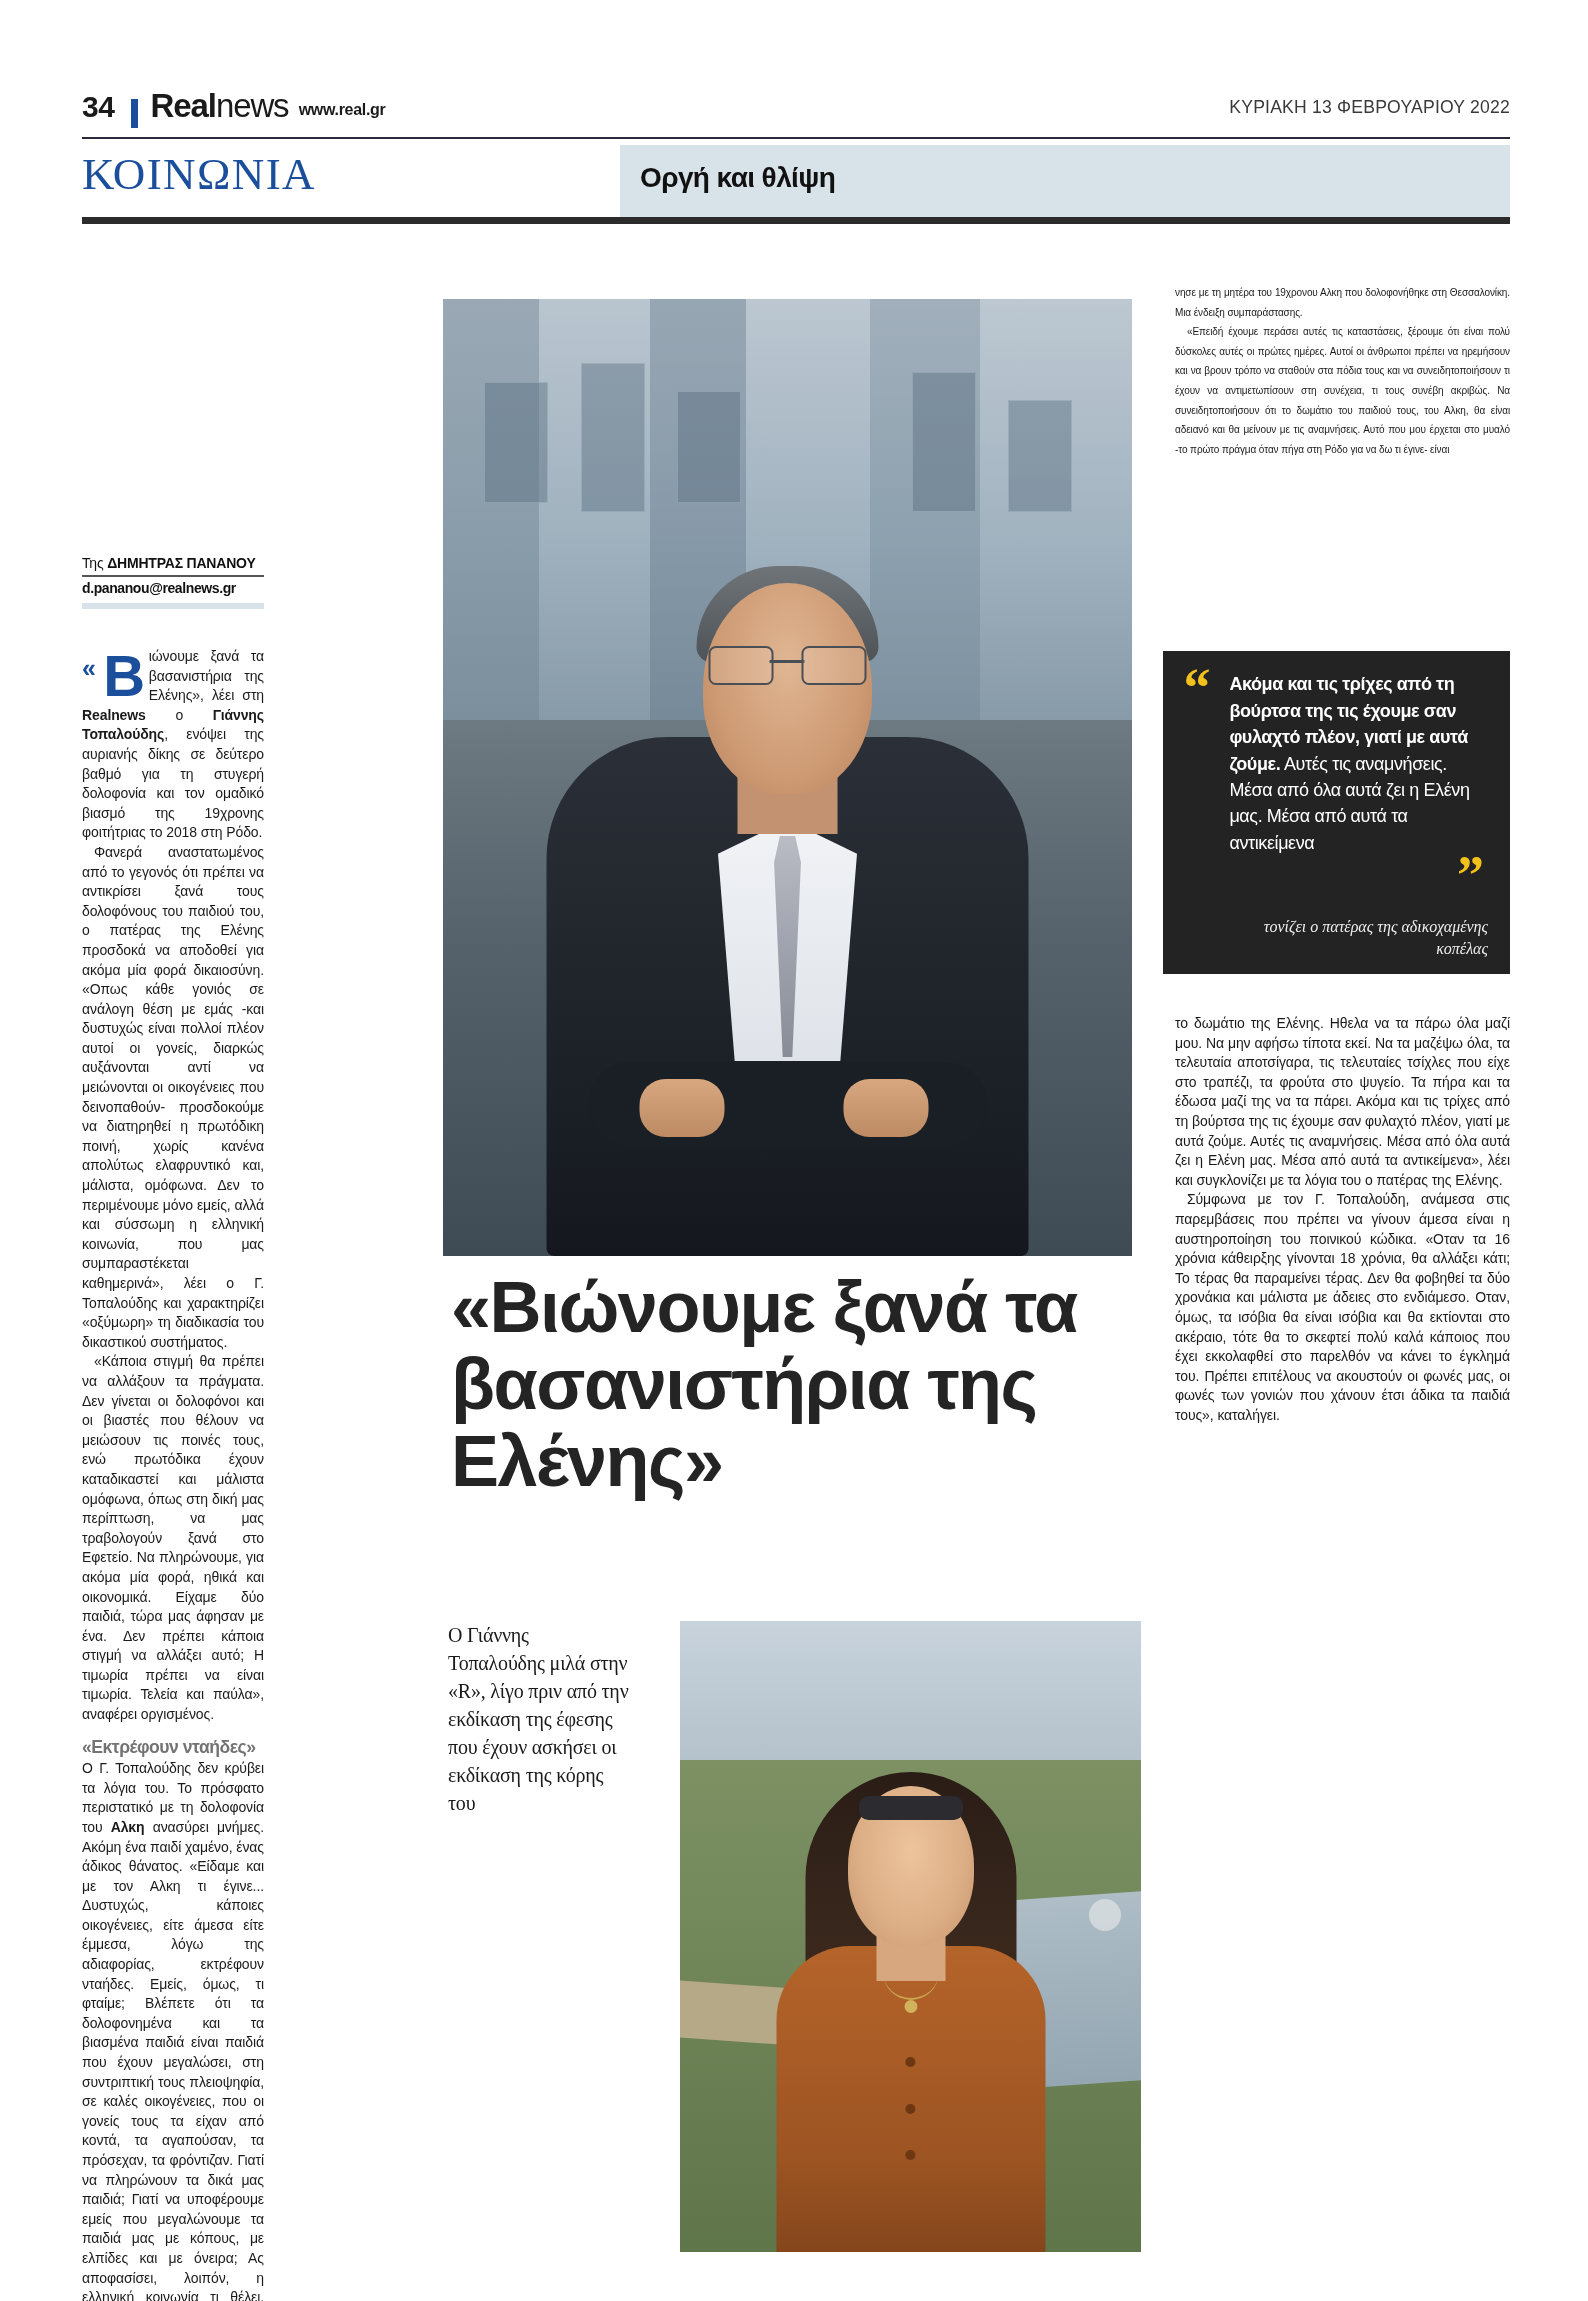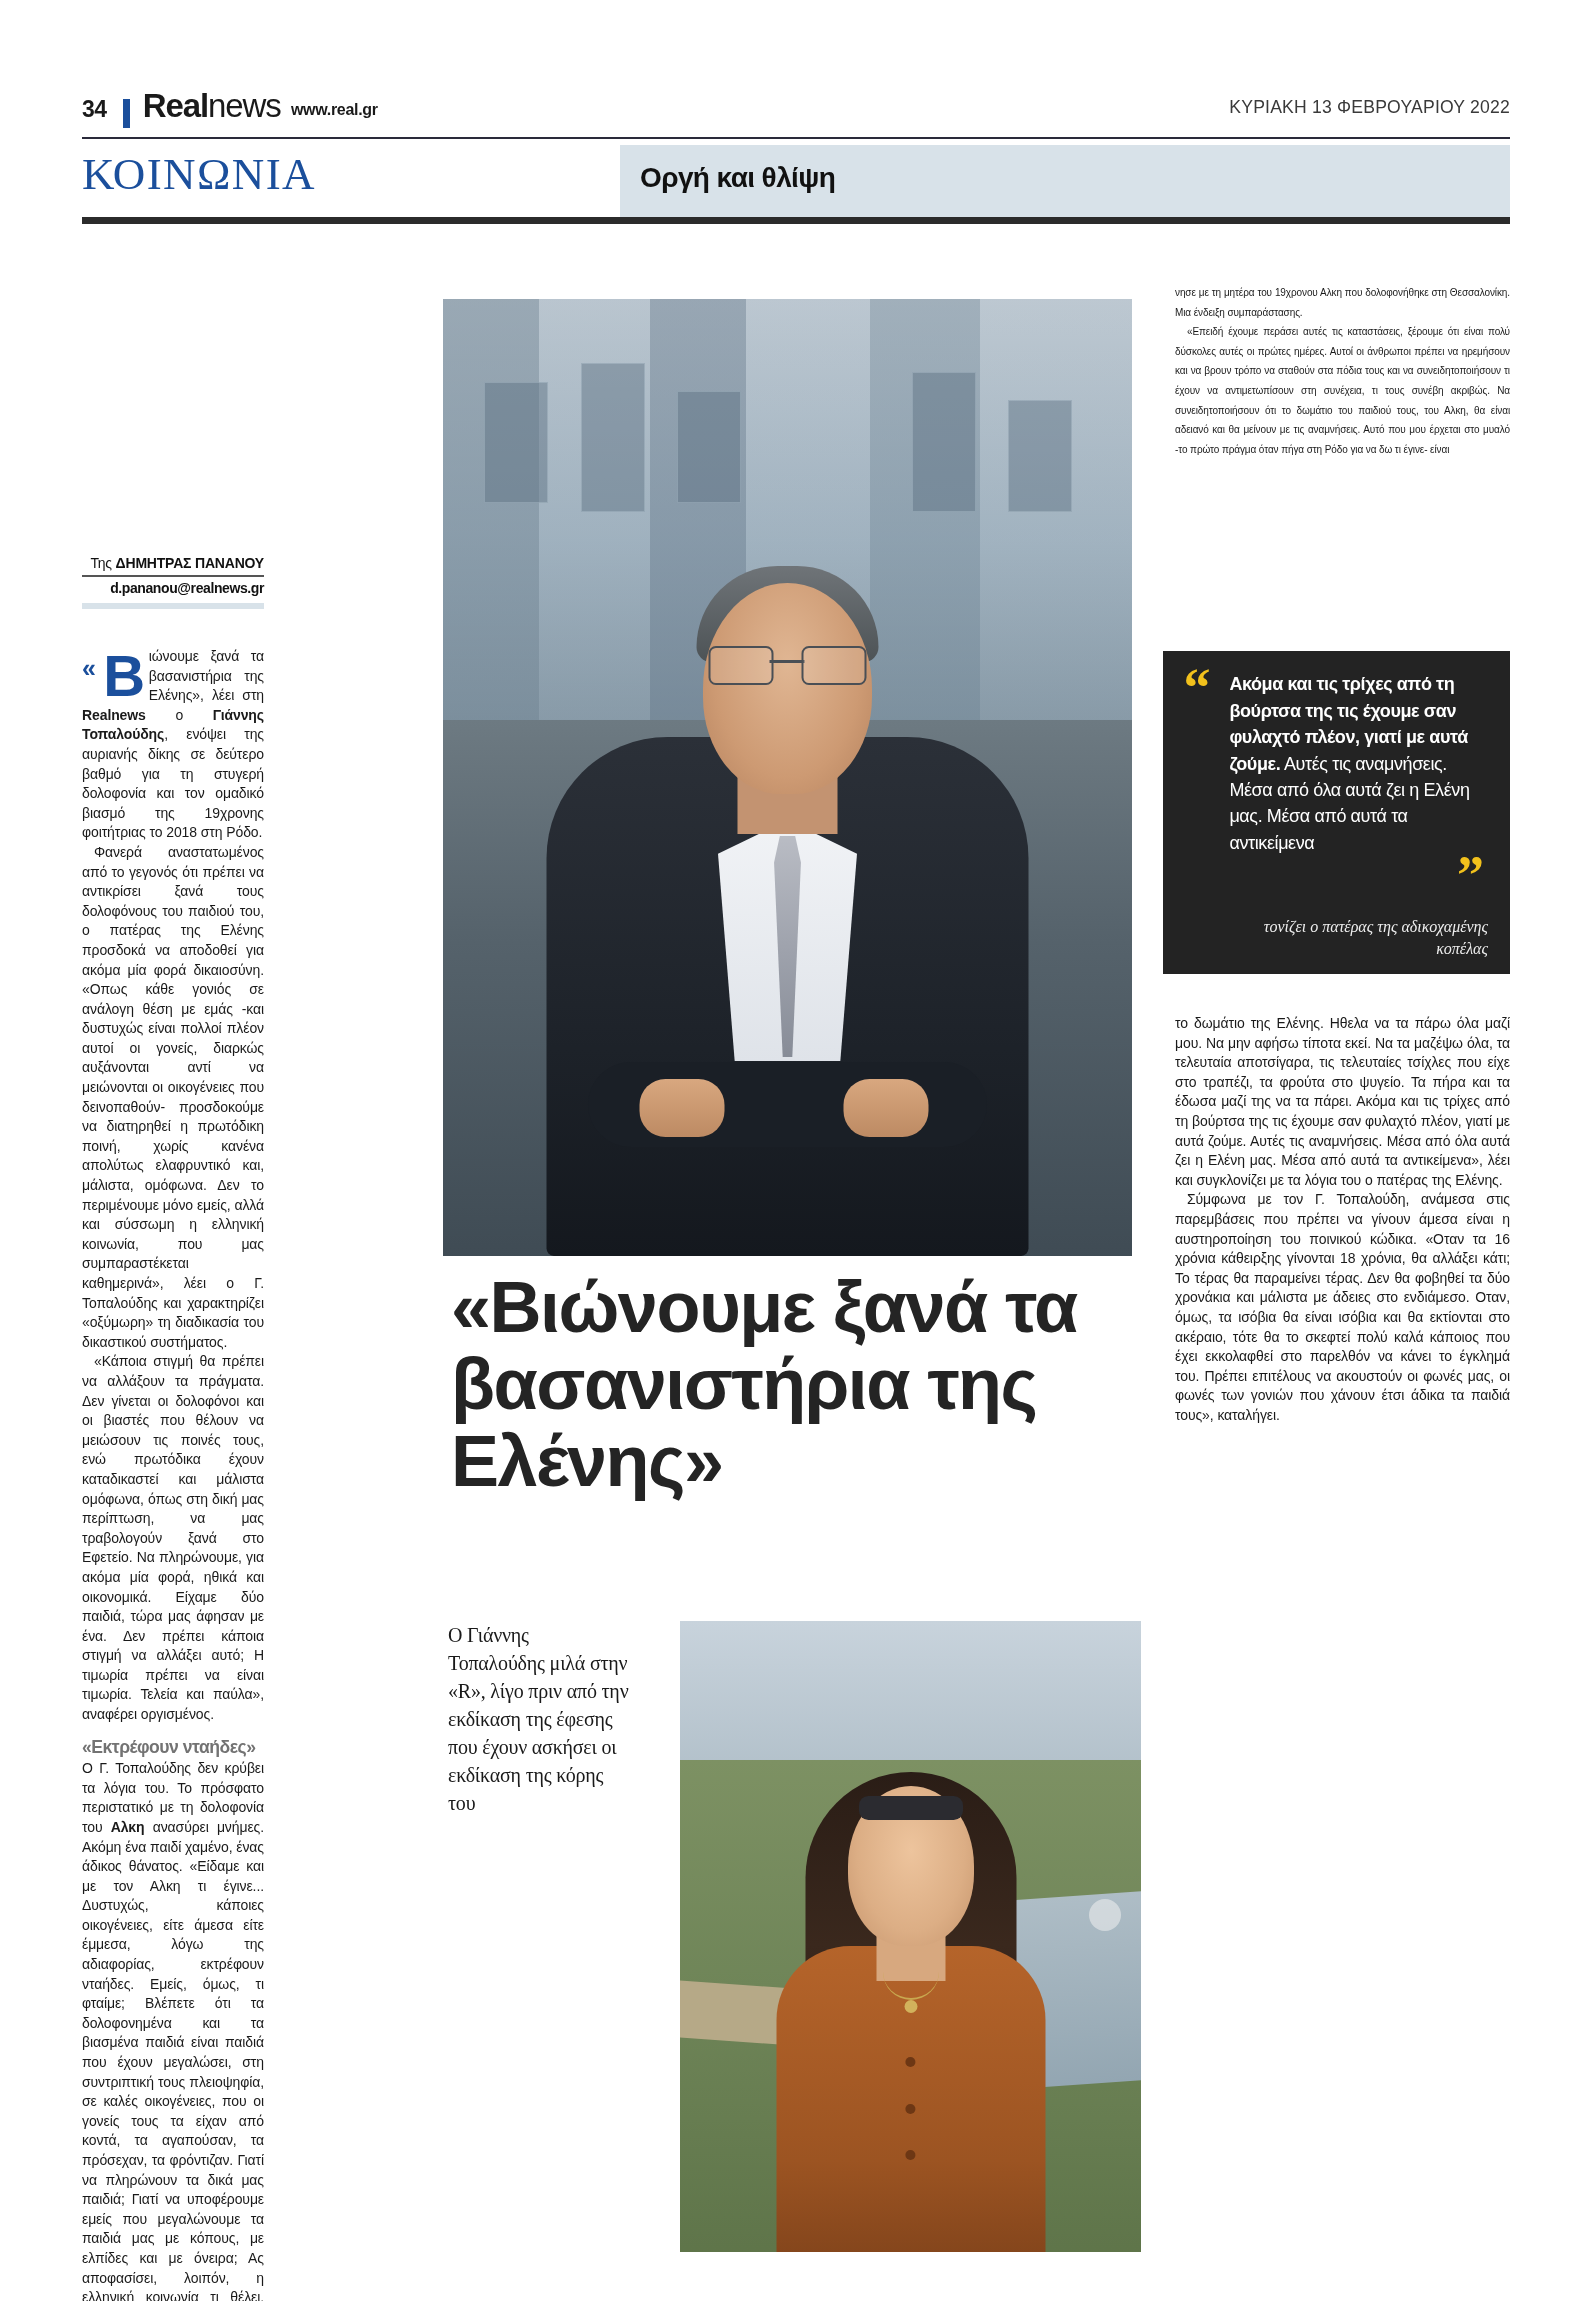--- a/index.html
+++ b/index.html
@@ -27,21 +27,21 @@
   .masthead {
     position: absolute;
     left: 82px;
     top: 89px;
     width: 1428px;
     height: 45px;
     display: flex;
     align-items: baseline;
   }
   .page-number {
-    font-size: 23px;
+    font-size: 30px;
     font-weight: bold;
     letter-spacing: -0.5px;
     color: #1a1a1a;
     line-height: 1;
   }
   .masthead-bar {
     width: 6.5px;
     height: 29px;
     background: #1b4f9c;
     margin: 0 13px 0 16.7px;
@@ -124,21 +124,20 @@
     height: 6.5px;
     background: #2b2b2b;
   }
 
   
   .byline {
     position: absolute;
     left: 82px;
     top: 555px;
     width: 182px;
-    text-align: right;
   }
   .byline-name {
     font-size: 14px;
     letter-spacing: -0.2px;
     color: #111;
     white-space: nowrap;
   }
   .byline-name b { font-weight: bold; }
   .byline-rule {
     width: 182px;

